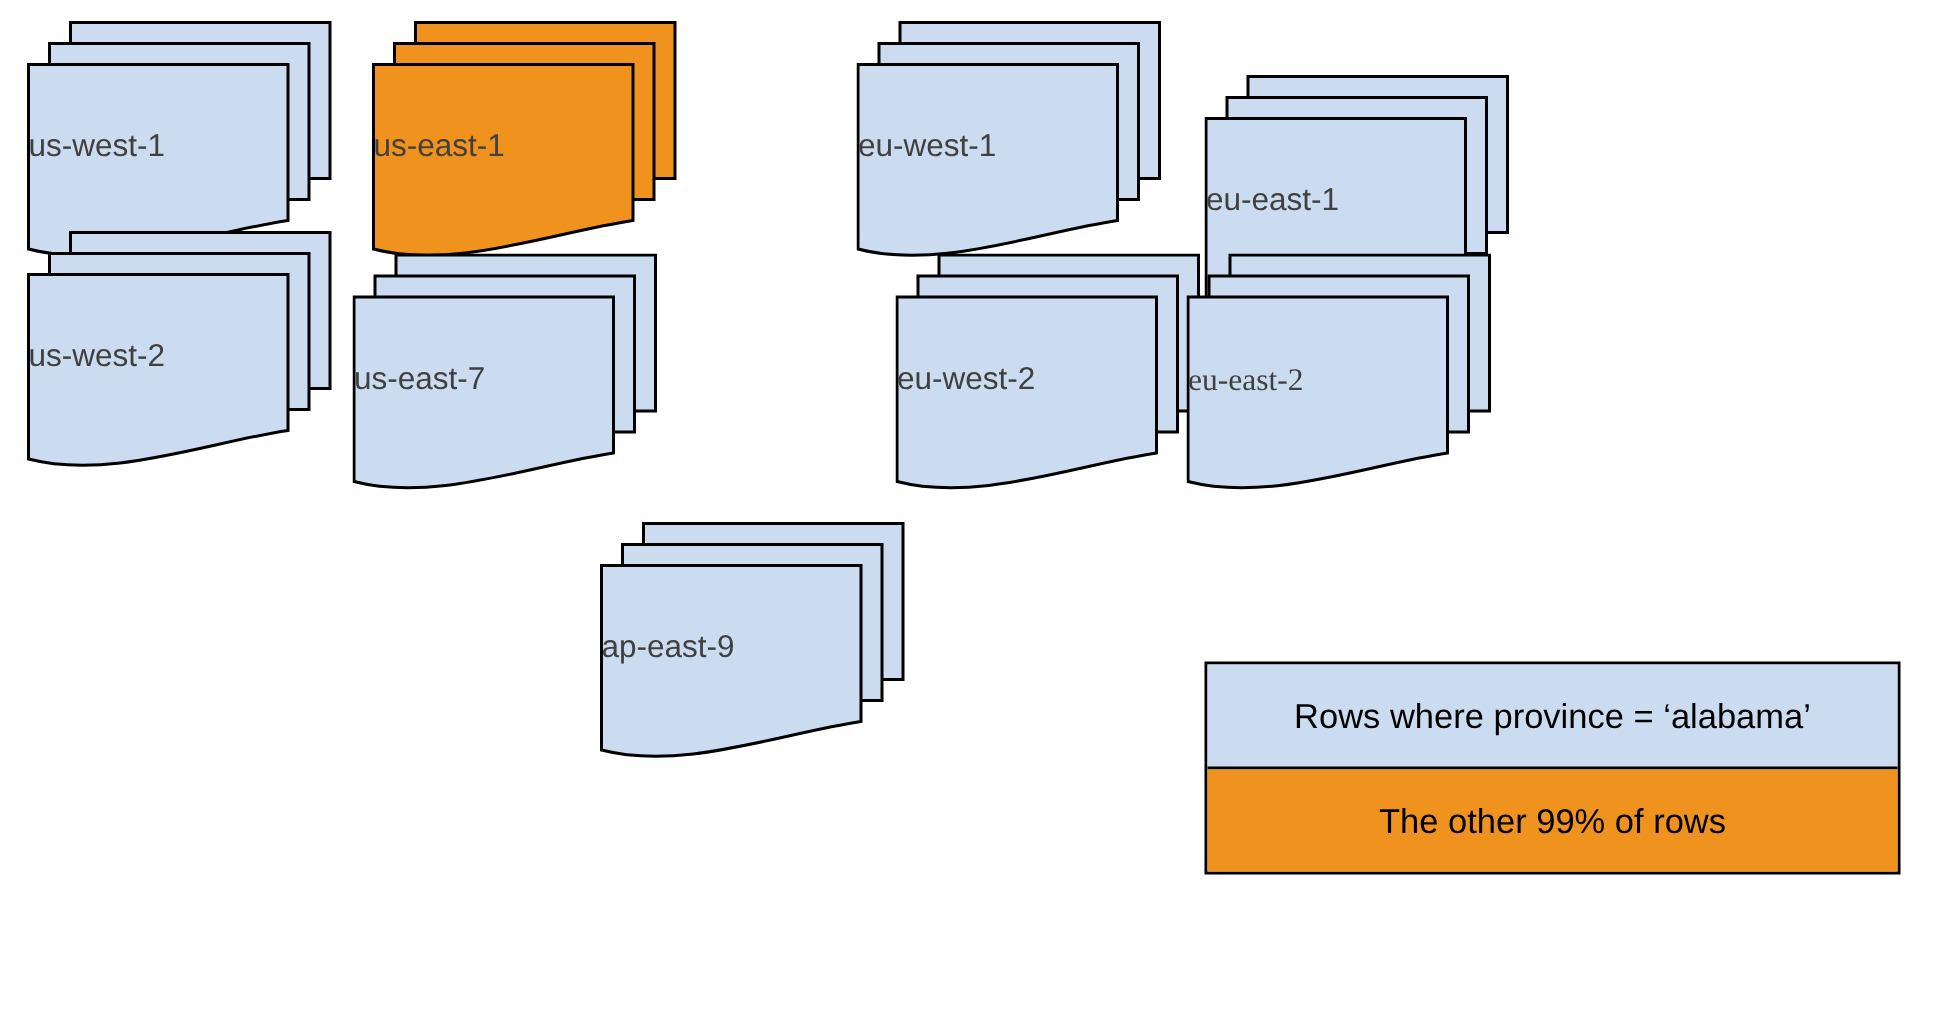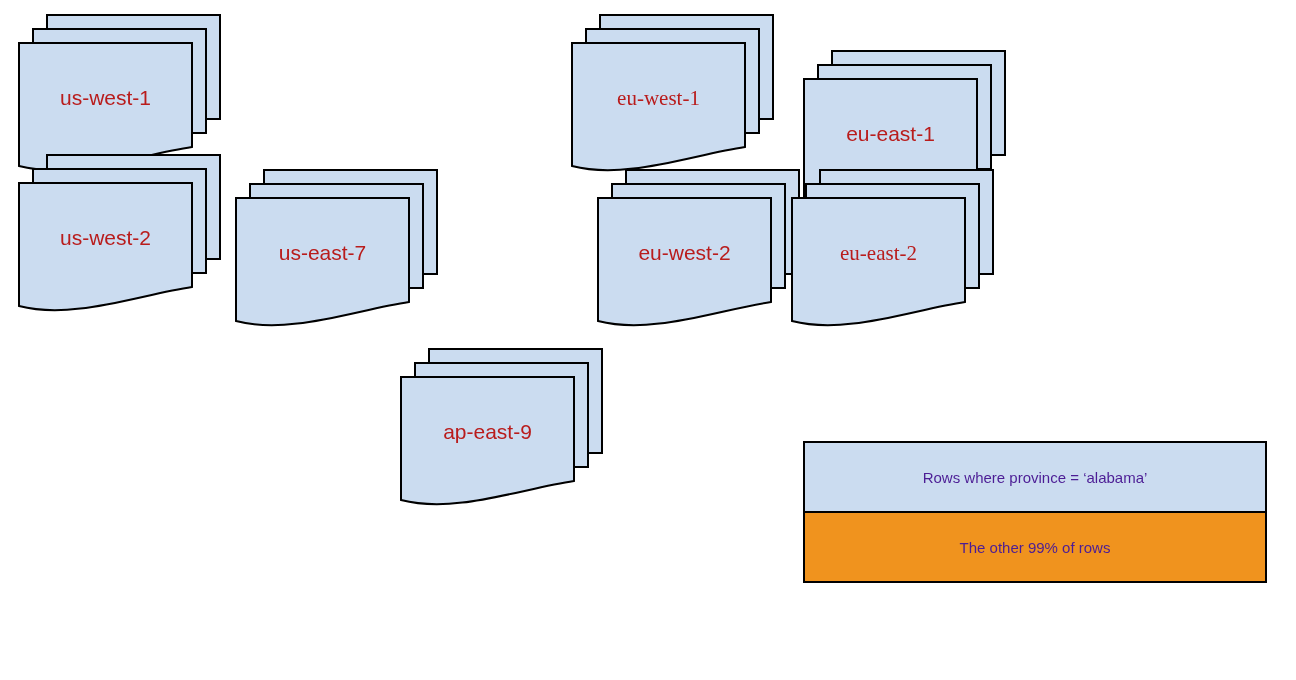--- a/index.html
+++ b/index.html
@@ -34,44 +34,43 @@
     fill: var(--fill);
     stroke: #000000;
     stroke-width: 2;
     stroke-linejoin: miter;
   }
   .stack-label {
     position: absolute;
     left: 1px;
     top: 69px;
     width: 173px;
-    text-align: center;
     font-size: 21px;
     line-height: 30px;
-    color: #b91c1c;
+    color: #404040;
     white-space: nowrap;
   }
   .legend {
     position: absolute;
     left: 803px;
     top: 441px;
     width: 464px;
     height: 142px;
     border: 2px solid #000000;
     box-sizing: border-box;
     display: flex;
     flex-direction: column;
   }
   .legend-row {
     flex: 1 1 0;
     display: flex;
     align-items: center;
     justify-content: center;
-    font-size: 15px;
-    color: #4c1d95;
+    font-size: 23px;
+    color: #000000;
     box-sizing: border-box;
   }
   .legend-row.blue {
     background: #cbdcf0;
     border-bottom: 2px solid #000000;
   }
   .legend-row.orange {
     background: #f0931e;
   }
 </style>
@@ -82,22 +81,30 @@
 
   <div class="stack" style="left:18px; top:14px;">
     <svg width="204" height="158" viewBox="0 0 204 158" aria-hidden="true">
       <rect class="sheet" x="29" y="1" width="173" height="104"></rect>
       <rect class="sheet" x="15" y="15" width="173" height="104"></rect>
       <path class="sheet" d="M1 29 H174 V133 C120 141 55 166 1 152 Z"></path>
     </svg>
     <div class="stack-label">us-west-1</div>
   </div>
 
+  <div class="stack orange" style="left:248px; top:14px;">
+    <svg width="204" height="158" viewBox="0 0 204 158" aria-hidden="true">
+      <rect class="sheet" x="29" y="1" width="173" height="104"></rect>
+      <rect class="sheet" x="15" y="15" width="173" height="104"></rect>
+      <path class="sheet" d="M1 29 H174 V133 C120 141 55 166 1 152 Z"></path>
+    </svg>
+    <div class="stack-label">us-east-1</div>
+  </div>
 
-  <div class="stack" style="left:571px; top:14px;font-family:Liberation Serif, serif;">
+  <div class="stack" style="left:571px; top:14px;">
     <svg width="204" height="158" viewBox="0 0 204 158" aria-hidden="true">
       <rect class="sheet" x="29" y="1" width="173" height="104"></rect>
       <rect class="sheet" x="15" y="15" width="173" height="104"></rect>
       <path class="sheet" d="M1 29 H174 V133 C120 141 55 166 1 152 Z"></path>
     </svg>
     <div class="stack-label">eu-west-1</div>
   </div>
 
   <div class="stack" style="left:803px; top:14px;margin-top:36px;">
     <svg width="204" height="158" viewBox="0 0 204 158" aria-hidden="true">

